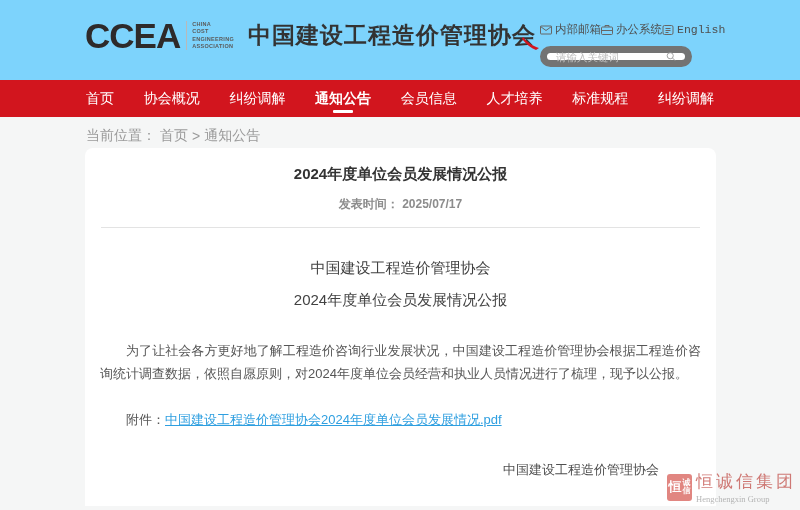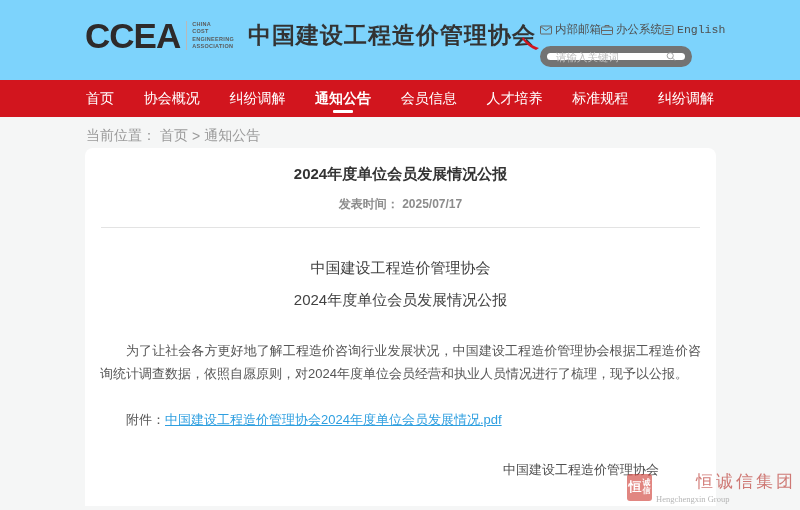--- a/index.html
+++ b/index.html
@@ -60,21 +60,21 @@
     font-size:13px; color:#4f4f4f; }
   .signature .sig-date { margin-top:12px; }
 
   
   .watermark { position:absolute; right:4px; bottom:6px; display:flex; align-items:center; gap:4px; opacity:.72; }
   .wm-seal { width:25px; height:27px; background:rgba(207,57,50,.85); border-radius:3px;
     display:flex; align-items:center; justify-content:center; gap:1px; }
   .wm-seal .big { color:#fff; font-size:13px; font-family:"Liberation Serif",serif; font-weight:700; }
   .wm-seal .stack { display:flex; flex-direction:column; line-height:1; }
   .wm-seal .stack span { color:#fff; font-size:8px; font-family:"Liberation Serif",serif; font-weight:700; }
-  .wm-text .cn { font-family:Liberation Sans, sans-serif; font-size:17px; color:#c04a44; letter-spacing:3px;margin-left:40px; }
+  .wm-text .cn { font-family:Liberation Sans, sans-serif; font-size:17px; color:#c04a44; letter-spacing:3px; }
   .wm-text .en { font-family:"Liberation Serif","DejaVu Serif",serif; font-size:8.5px; color:#9a9a9a; margin-top:1px; }
 </style>
 </head>
 <body>
 
 <div class="header">
   <div class="logo-wrap">
     <div class="logo-acronym">CCEA</div>
     <svg class="logo-swoosh" width="18" height="18" viewBox="0 0 18 18">
       <path d="M1 4 C6 10, 11 13, 17 15 L14 17 C9 15, 4 11, 0 6 Z" fill="#d2151e"></path>

